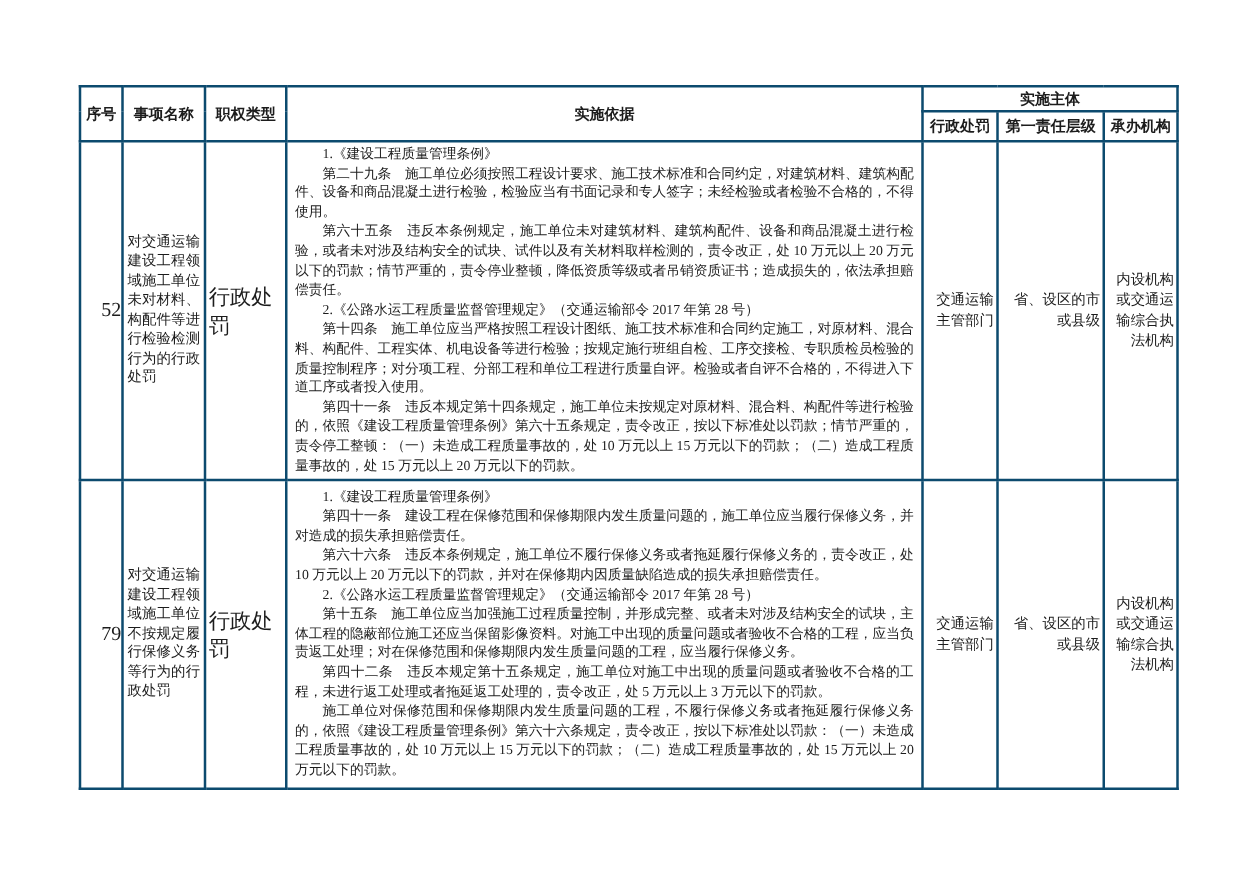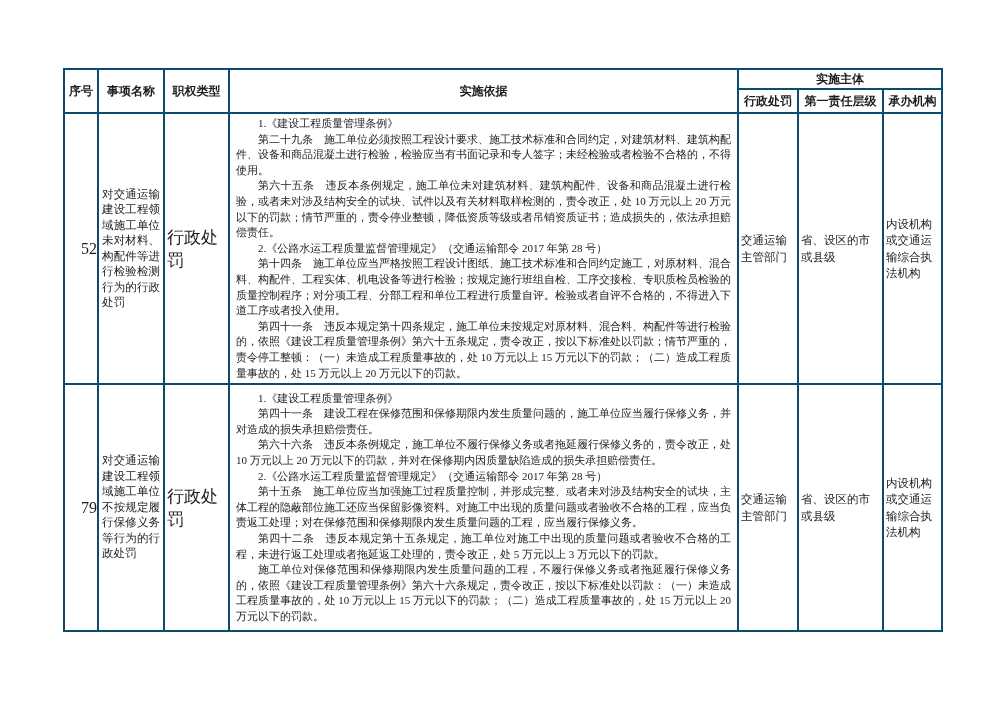--- a/index.html
+++ b/index.html
@@ -64,21 +64,21 @@
     margin: 0;
     text-indent: 2em;
     text-align: justify;
     text-justify: inter-ideograph;
   }
   td.cell-basis p.law-title { font-weight: normal; }
   td.cell-dept, td.cell-level, td.cell-agency {
     padding: 0 2px;
     font-size: 11.5px;
     line-height: 16.5px;
-    text-align: left;
+    text-align: right;
   }
   .page-number {
     position: absolute;
     top: 640px;
     left: 0;
     width: 100%;
     text-align: center;
     font-family: "Liberation Sans", "DejaVu Sans", sans-serif;
     font-size: 13px;
     color: #222222;

